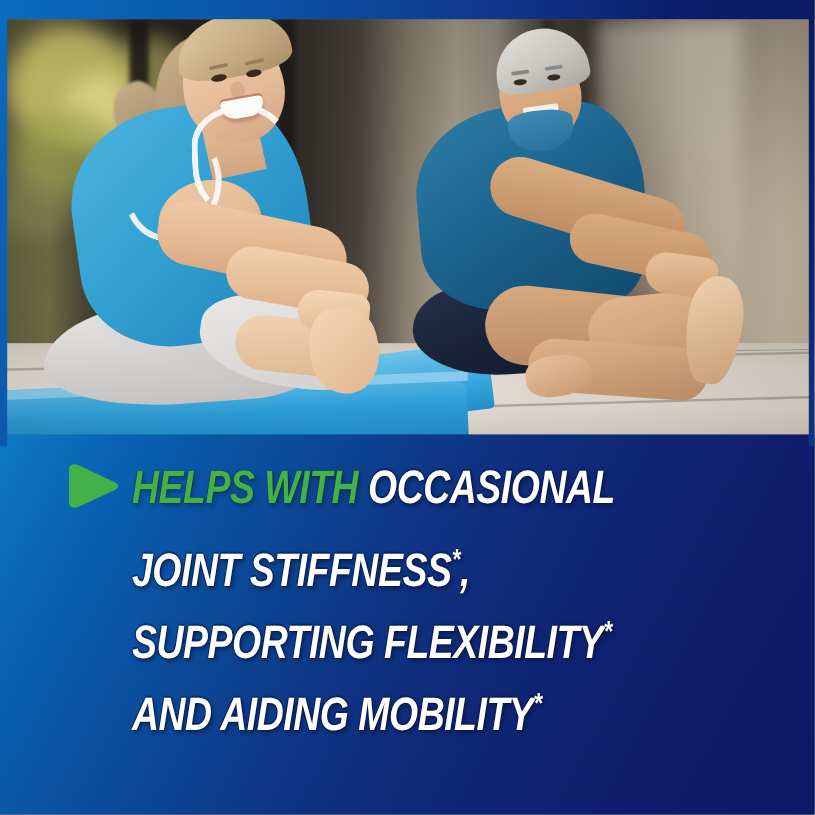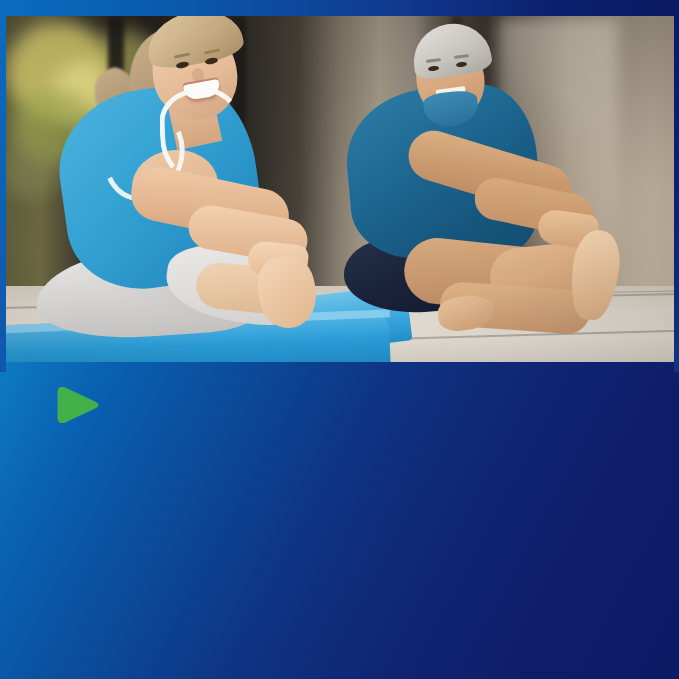--- a/index.html
+++ b/index.html
@@ -539,15 +539,26 @@
     <div class="frame-left"></div>
     <div class="frame-right"></div>
   </div>
 
   <div class="text-panel">
 
     <svg class="bullet-triangle" viewBox="0 0 44 36">
       <path d="M4 4.5 C4 1.6 6.6 0.2 9 1.6 L40 16.2 C42.6 17.5 42.6 18.6 40 20 L9 34.4 C6.6 35.8 4 34.4 4 31.5 Z" fill="#44b04a" stroke="#44b04a" stroke-width="3" stroke-linejoin="round"></path>
     </svg>
 
+    <div class="headline">
+
+      <div class="hl-line l1"><span class="hl-green">HELPS WITH </span><span class="hl-white">OCCASIONAL</span></div>
+
+      <div class="hl-line l2"><span class="hl-white">JOINT STIFFNESS</span><span class="hl-white ast">*</span><span class="hl-white">,</span></div>
+
+      <div class="hl-line l3"><span class="hl-white">SUPPORTING FLEXIBILITY</span><span class="hl-white ast">*</span></div>
+
+      <div class="hl-line l4"><span class="hl-white">AND AIDING MOBILITY</span><span class="hl-white ast">*</span></div>
+
+    </div>
   </div>
 
 </div>
 
 </body></html>

